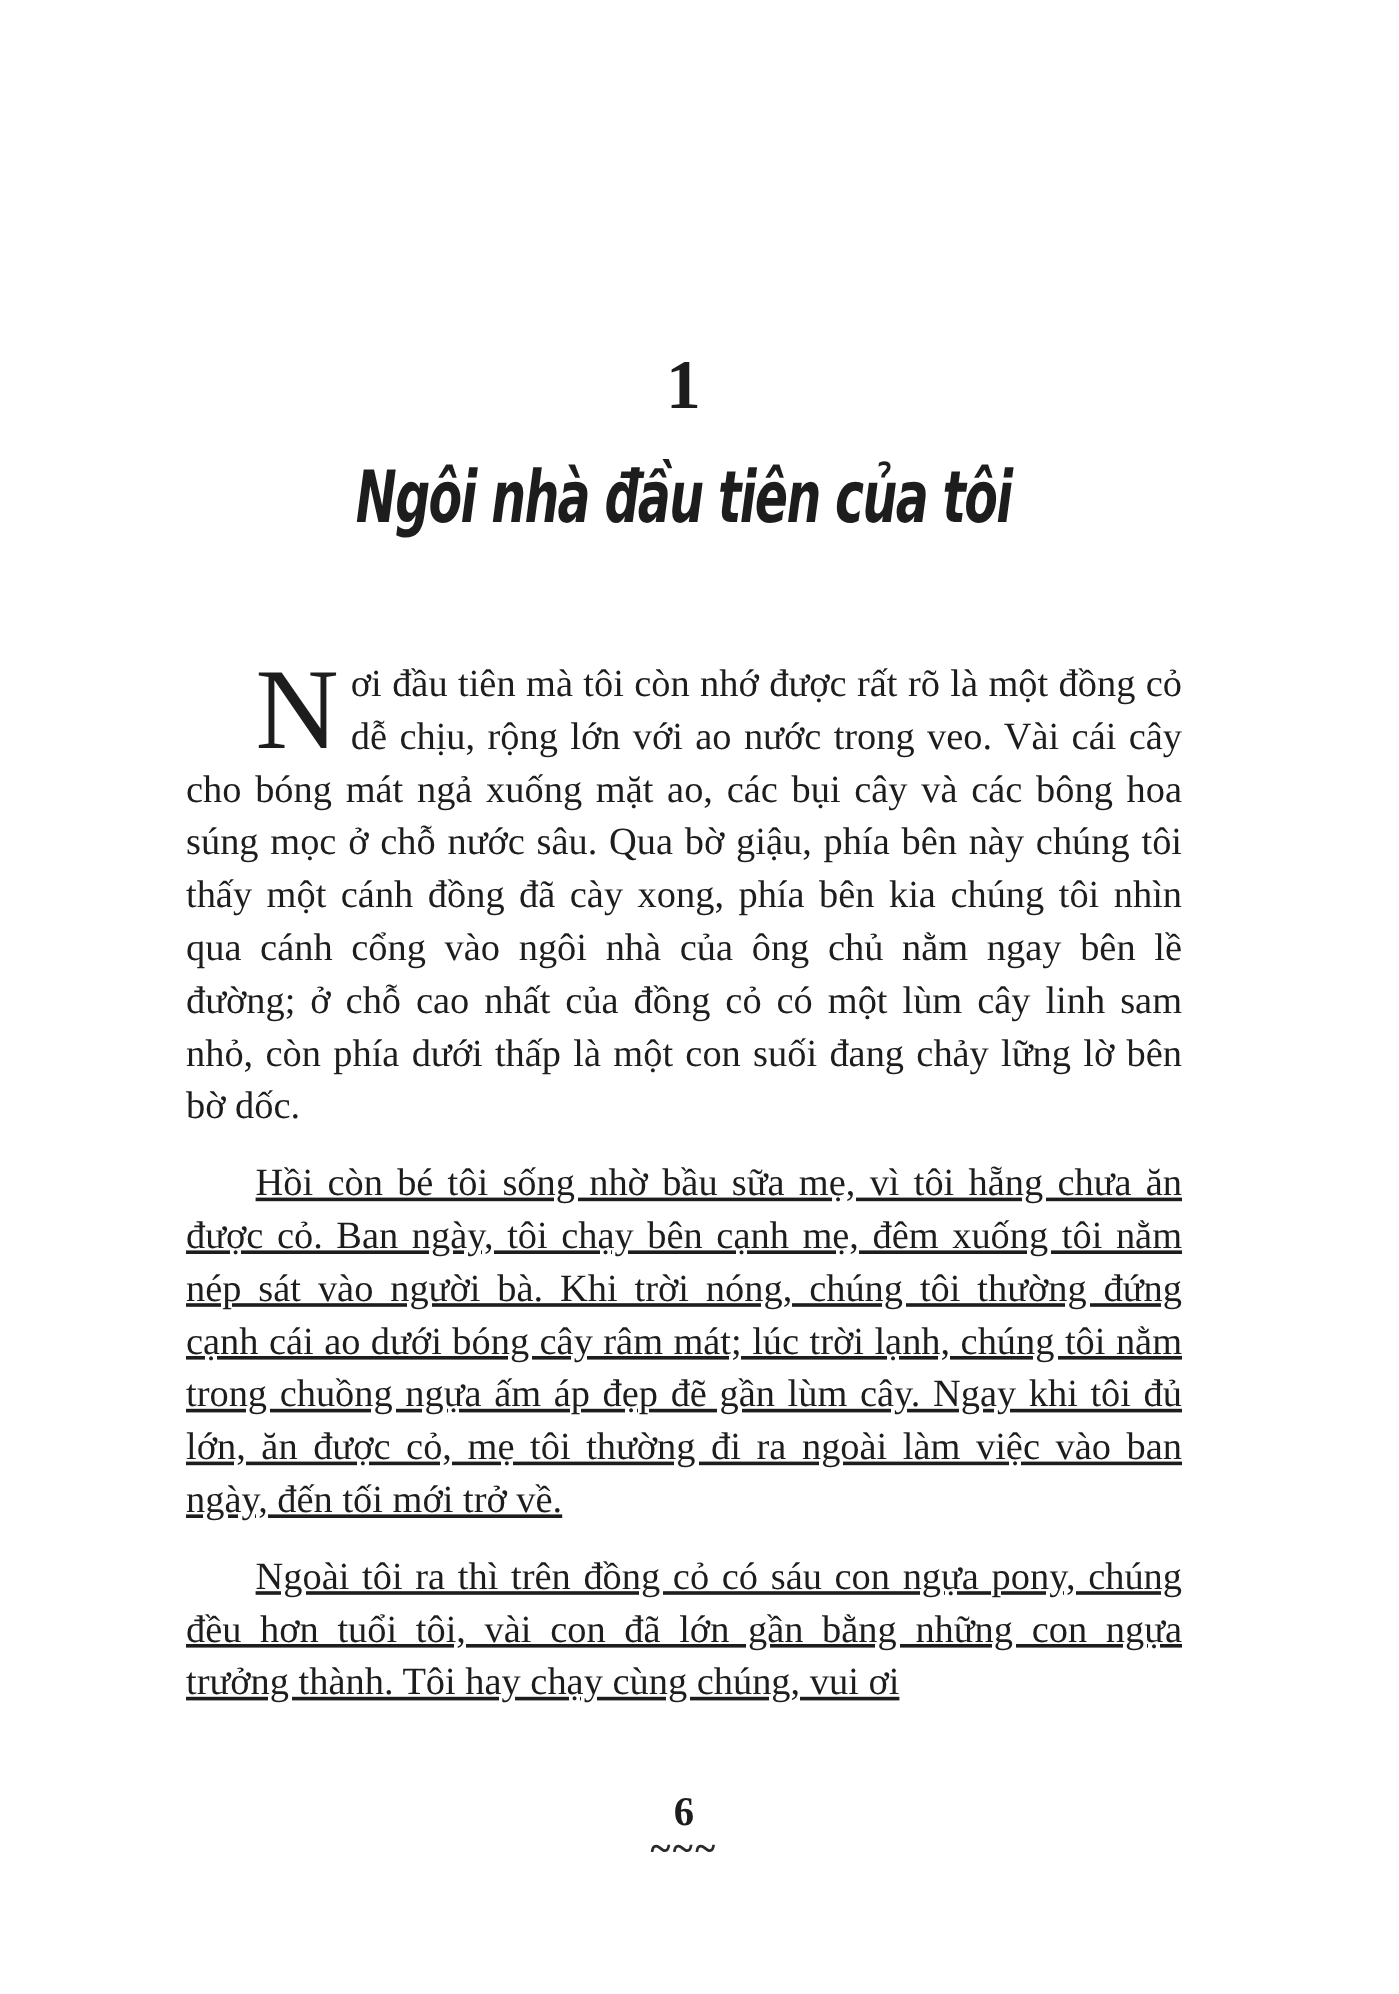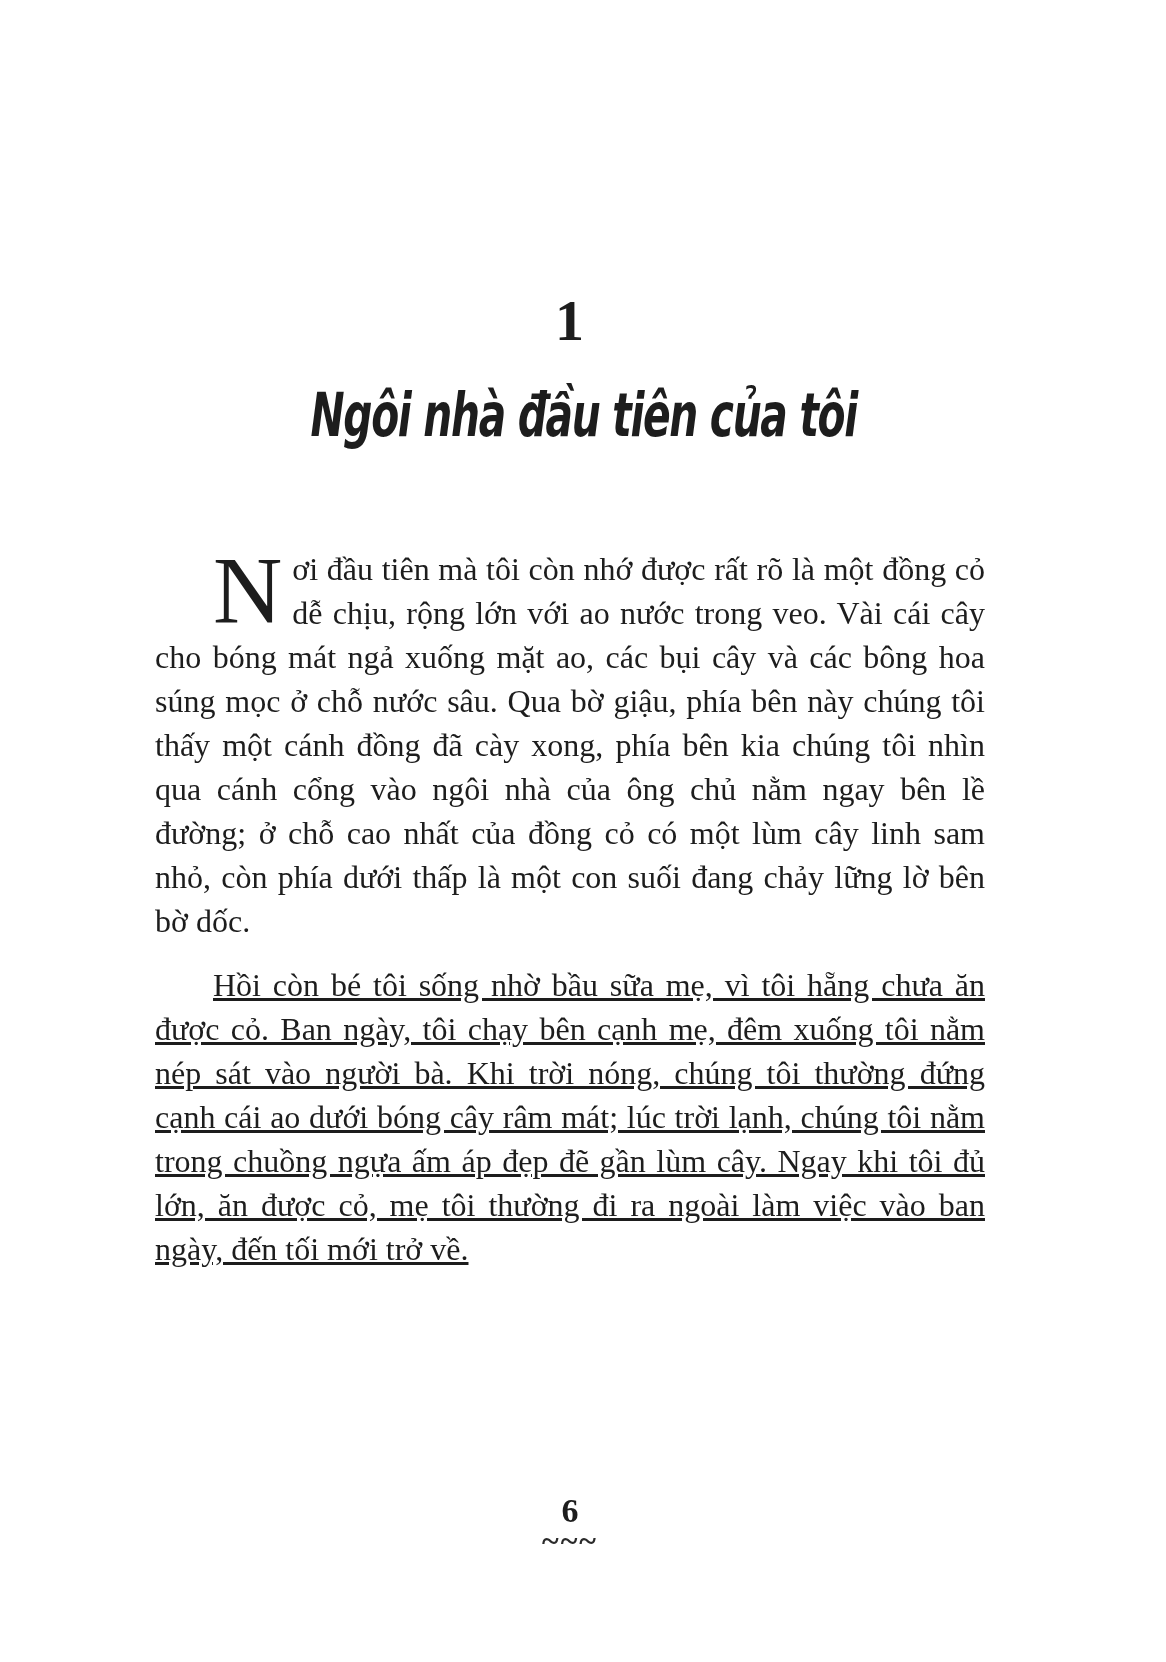--- a/index.html
+++ b/index.html
@@ -25,21 +25,21 @@
     font-size: 58px;
     line-height: 1;
     font-weight: bold;
     letter-spacing: 1px;
   }
   .chapter-title-wrap {
     position: absolute;
     top: 382px;
     left: 155px;
     width: 830px;
-    text-align: right;
+    text-align: center;
   }
   .chapter-title {
     display: inline-block;
     font-family: "DejaVu Sans", sans-serif;
     font-style: italic;
     font-weight: bold;
     font-size: 60px;
     line-height: 1.1;
     letter-spacing: -2px;
     transform: scaleX(0.68);
@@ -105,20 +105,23 @@
     <span class="chapter-title">Ngôi nhà đầu tiên của tôi</span>
   </div>
 
   <div class="body-text">
     <p>
       <span class="drop-cap">N</span><span>ơi đầu tiên mà tôi còn nhớ được rất rõ là một đồng cỏ dễ chịu, rộng lớn với ao nước trong veo. Vài cái cây cho bóng mát ngả xuống mặt ao, các bụi cây và các bông hoa súng mọc ở chỗ nước sâu. Qua bờ giậu, phía bên này chúng tôi thấy một cánh đồng đã cày xong, phía bên kia chúng tôi nhìn qua cánh cổng vào ngôi nhà của ông chủ nằm ngay bên lề đường; ở chỗ cao nhất của đồng cỏ có một lùm cây linh sam nhỏ, còn phía dưới thấp là một con suối đang chảy lững lờ bên bờ dốc.</span>
     </p>
     <p class="indented">
       <span>Hồi còn bé tôi sống nhờ bầu sữa mẹ, vì tôi hẵng chưa ăn được cỏ. Ban ngày, tôi chạy bên cạnh mẹ, đêm xuống tôi nằm nép sát vào người bà. Khi trời nóng, chúng tôi thường đứng cạnh cái ao dưới bóng cây râm mát; lúc trời lạnh, chúng tôi nằm trong chuồng ngựa ấm áp đẹp đẽ gần lùm cây. Ngay khi tôi đủ lớn, ăn được cỏ, mẹ tôi thường đi ra ngoài làm việc vào ban ngày, đến tối mới trở về.</span>
     </p>
+    <p class="indented">
+      <span>Ngoài tôi ra thì trên đồng cỏ có sáu con ngựa pony, chúng đều hơn tuổi tôi, vài con đã lớn gần bằng những con ngựa trưởng thành. Tôi hay chạy cùng chúng, vui ơi</span>
+    </p>
   </div>
 
   <div class="page-footer">
     <span class="page-number">6</span>
     <span class="footer-ornament">~~~</span>
   </div>
 
 </div>
 
 </body></html>

